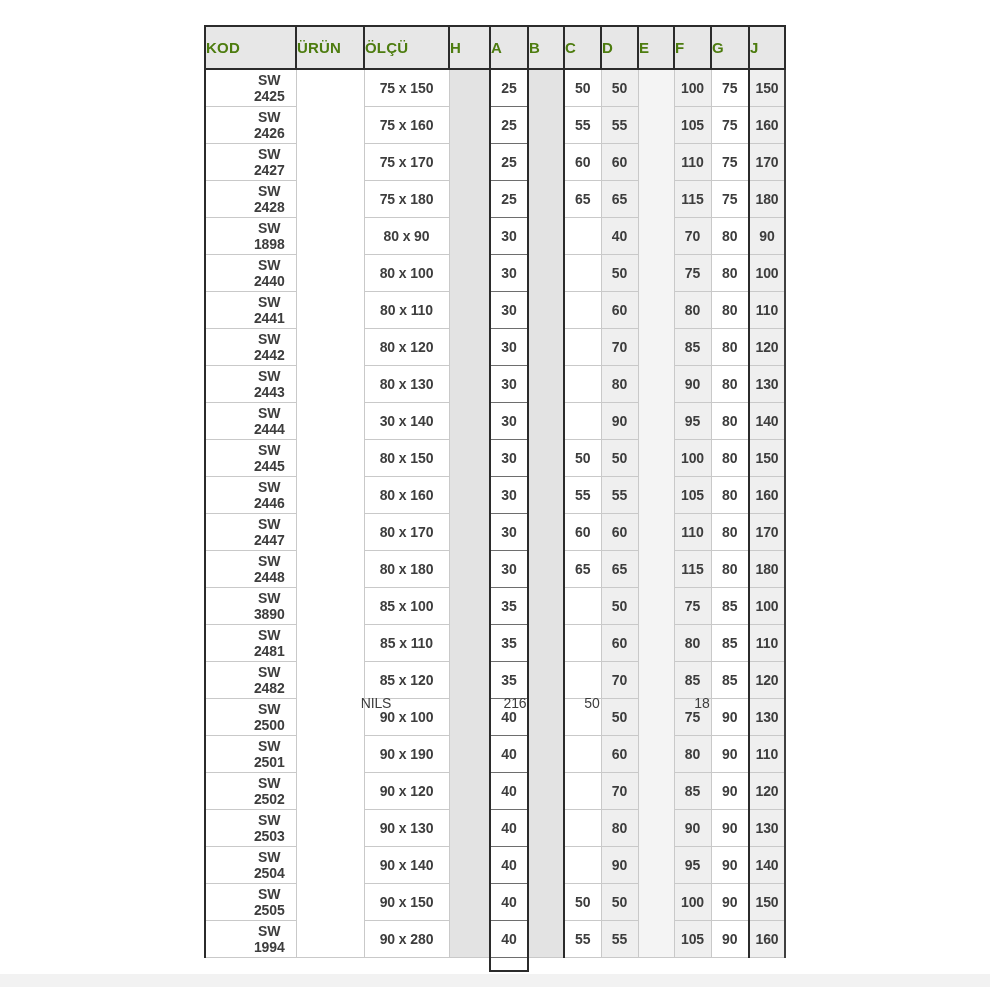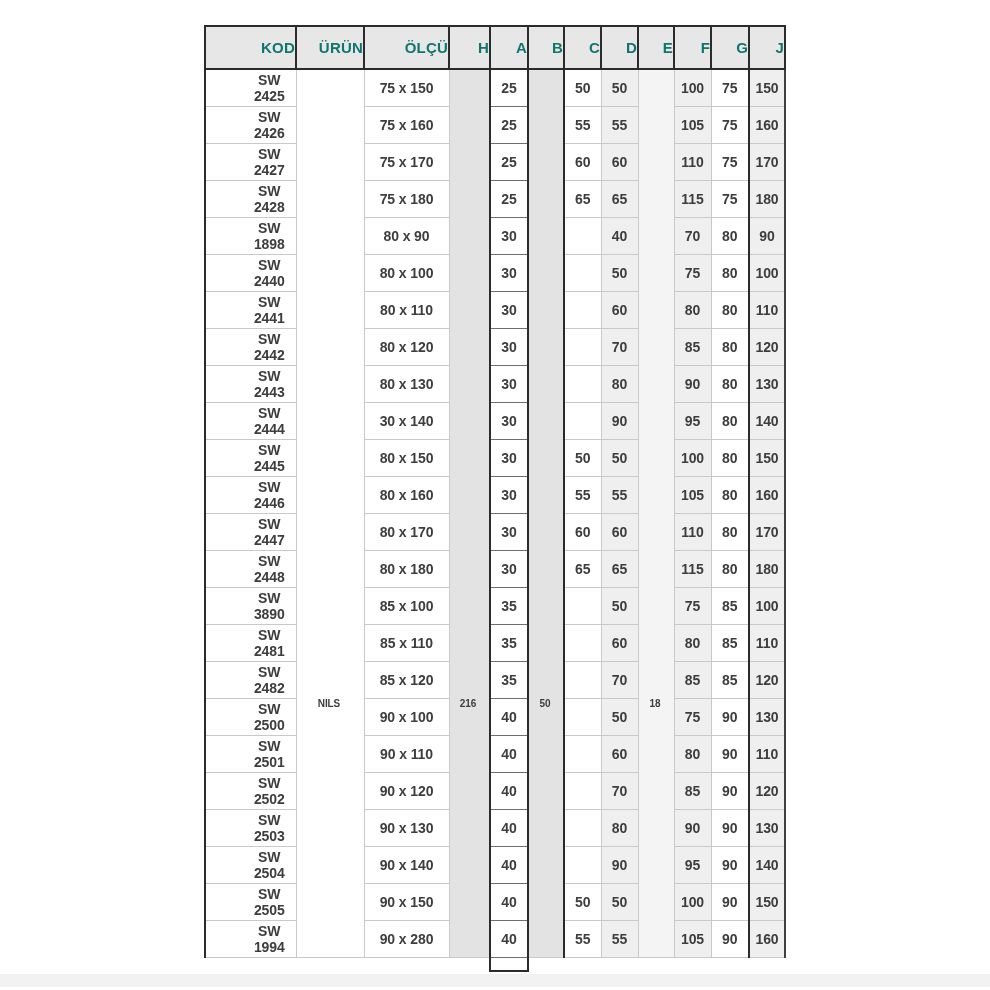--- a/index.html
+++ b/index.html
@@ -4,21 +4,21 @@
 <style>
   html,body{margin:0;padding:0;background:#ffffff;}
   .canvas{
     position:relative;width:990px;height:990px;background:#ffffff;overflow:hidden;
     font-family:"Liberation Sans", sans-serif;
   }
   .table-wrap{position:absolute;left:204px;top:25px;width:580px;}
   table{border-collapse:collapse;table-layout:fixed;width:580px;}
   th{
     height:41px;background:#e7e7e7;border:2px solid #2b2b2b;
-    font-size:15px;font-weight:700;color:#0f766e;text-align:right;vertical-align:middle;
+    font-size:15px;font-weight:700;color:#4d7c0f;text-align:left;vertical-align:middle;
     letter-spacing:0.2px;padding:0;
   }
   td{
     height:36px;border:1px solid #c9c9c9;background:#ffffff;padding:0;
     font-size:14px;font-weight:600;color:#3d3d3d;text-align:center;vertical-align:middle;
     letter-spacing:-0.1px;
   }
   
   td.col-d, td.col-f, td.col-j{background:#efefef;}
   td.col-h, td.col-b{background:#e3e3e3;}
@@ -31,21 +31,21 @@
   td.col-a{
     border-left:2px solid #2b2b2b;border-right:2px solid #2b2b2b;
     border-top:1px solid #6e6e6e;border-bottom:1px solid #6e6e6e;
   }
   td.col-b{border-left:2px solid #2b2b2b;border-right:2px solid #2b2b2b;}
   td.col-c{border-left:2px solid #2b2b2b;}
   td.col-j{border-left:2px solid #2b2b2b;border-right:2px solid #404040;}
   
   .merged-label{
     position:absolute;transform:translate(-50%,-50%);
-    font-size:10px;font-weight:700;color:#3d3d3d;letter-spacing:-0.1px;white-space:nowrap;
+    font-size:14px;font-weight:400;color:#3d3d3d;letter-spacing:-0.1px;white-space:nowrap;margin-left:47px;
   }
   #lbl-urun{left:125px;top:678px;}
   #lbl-h{left:264px;top:678px;}
   #lbl-b{left:341px;top:678px;}
   #lbl-e{left:451px;top:678px;}
   
   .a-tail{
     position:absolute;left:285px;top:933px;width:36px;height:12px;background:#ffffff;
     border-left:2px solid #2b2b2b;border-right:2px solid #2b2b2b;border-bottom:2px solid #2b2b2b;
   }
@@ -269,21 +269,21 @@
             <td class="col-olcu">90 x 100</td>
             <td class="col-a">40</td>
             <td class="col-c"></td>
             <td class="col-d">50</td>
             <td class="col-f">75</td>
             <td class="col-g">90</td>
             <td class="col-j">130</td>
           </tr>
           <tr>
             <td class="col-kod">SW 2501</td>
-            <td class="col-olcu">90 x 110</td>
+            <td class="col-olcu">90 x 190</td>
             <td class="col-a">40</td>
             <td class="col-c"></td>
             <td class="col-d">60</td>
             <td class="col-f">80</td>
             <td class="col-g">90</td>
             <td class="col-j">110</td>
           </tr>
           <tr>
             <td class="col-kod">SW 2502</td>
             <td class="col-olcu">90 x 120</td>

